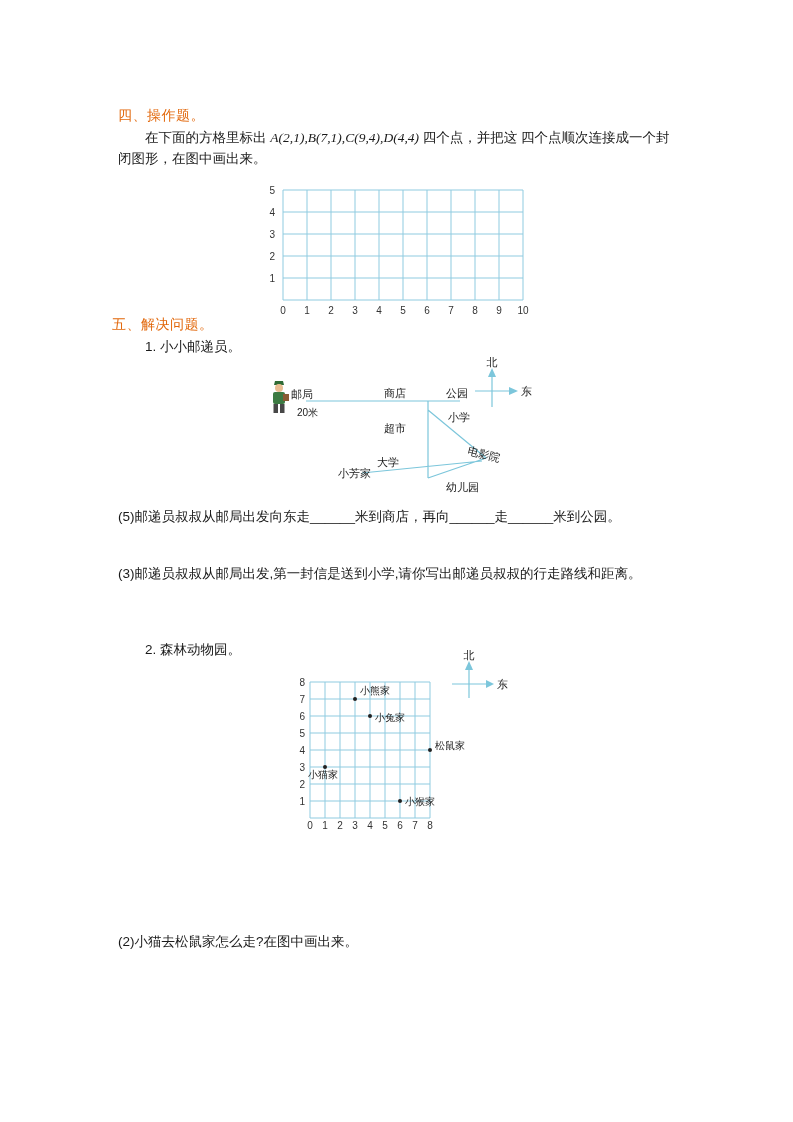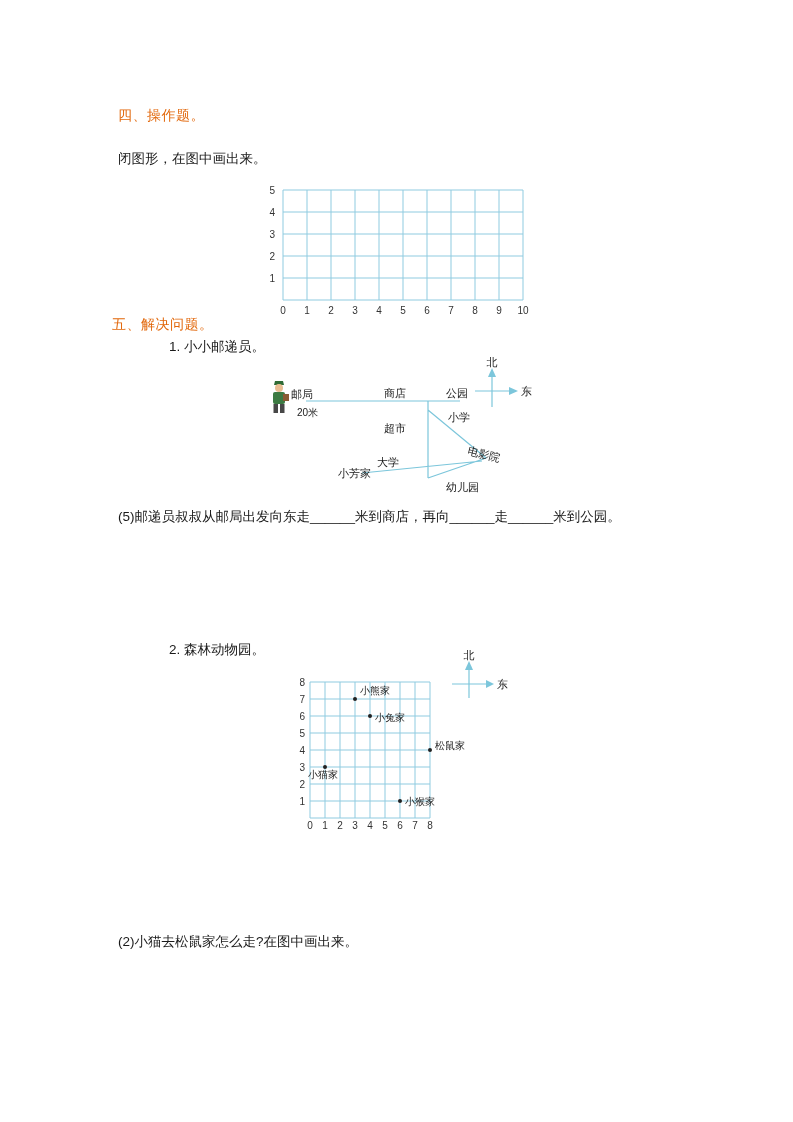--- a/index.html
+++ b/index.html
@@ -5,34 +5,35 @@
   * { margin:0; padding:0; box-sizing:border-box; }
   html,body { background:#ffffff; }
   .page {
     position:relative; width:793px; height:1122px; background:#ffffff;
     font-family:"Liberation Sans","DejaVu Sans",sans-serif;
     color:#1a1a1a; overflow:hidden;
   }
   .abs { position:absolute; }
   .heading { color:#e2680c; font-size:14px; font-weight:400; letter-spacing:0.5px; }
   .body-text { font-size:13.5px; line-height:1.4; white-space:nowrap; }
-  .sub-title { font-size:13.5px;margin-left:24px; }
+  .sub-title { font-size:13.5px; }
   .math { font-family:"Liberation Serif","DejaVu Serif",serif; font-style:italic; }
   svg { display:block; }
   svg text { font-family:"Liberation Sans","DejaVu Sans",sans-serif; font-size:11px; fill:#1a1a1a; }
   svg text.tick { font-size:10px; fill:#333333; }
   svg text.small { font-size:10px; }
 </style>
 </head>
 <body>
 
 <div class="page">
 
   <div class="abs heading" style="left:118px; top:107px">四、操作题。</div>
 
+  <div class="abs body-text" style="left:145px; top:129px"><span>在下面的方格里标出 </span><span class="math">A(2,1),B(7,1),C(9,4),D(4,4)</span><span> 四个点，并把这 四个点顺次连接成一个封</span></div>
 
   <div class="abs body-text" style="left:118px; top:150px">闭图形，在图中画出来。</div>
 
   <svg class="abs" style="left:255px; top:178px" width="290" height="142" viewBox="0 0 290 142">
     <path d="M28 12V122M52 12V122M76 12V122M100 12V122M124 12V122M148 12V122M172 12V122M196 12V122M220 12V122M244 12V122M268 12V122M28 12H268M28 34H268M28 56H268M28 78H268M28 100H268M28 122H268" fill="none" stroke="#8fcbe0" stroke-width="1"></path>
     <g>
       <text class="tick" x="20" y="16" text-anchor="end">5</text>
       <text class="tick" x="20" y="38" text-anchor="end">4</text>
       <text class="tick" x="20" y="60" text-anchor="end">3</text>
       <text class="tick" x="20" y="82" text-anchor="end">2</text>
@@ -88,20 +89,21 @@
       <line x1="237" y1="20" x2="237" y2="52" stroke="#7cc6db" stroke-width="1.2"></line>
       <polygon points="233,22 237,13 241,22" fill="#7cc6db"></polygon>
       <text x="237" y="11" text-anchor="middle">北</text>
       <line x1="220" y1="36" x2="254" y2="36" stroke="#7cc6db" stroke-width="1.2"></line>
       <polygon points="254,32 263,36 254,40" fill="#7cc6db"></polygon>
       <text x="266" y="40">东</text>
     </g>
   </svg>
 
   <div class="abs body-text" style="left:118px; top:508px">(5)邮递员叔叔从邮局出发向东走______米到商店，再向______走______米到公园。</div>
+  <div class="abs body-text" style="left:118px; top:565px">(3)邮递员叔叔从邮局出发,第一封信是送到小学,请你写出邮递员叔叔的行走路线和距离。</div>
 
   <div class="abs sub-title" style="left:145px; top:641px">2. 森林动物园。</div>
 
   <svg class="abs" style="left:295px; top:648px" width="220" height="190" viewBox="0 0 220 190">
     <path d="M15 34V170M30 34V170M45 34V170M60 34V170M75 34V170M90 34V170M105 34V170M120 34V170M135 34V170M15 34H135M15 51H135M15 68H135M15 85H135M15 102H135M15 119H135M15 136H135M15 153H135M15 170H135" fill="none" stroke="#8fcbe0" stroke-width="1"></path>
 
     <g>
       <text class="tick" x="10" y="38" text-anchor="end">8</text>
       <text class="tick" x="10" y="55" text-anchor="end">7</text>
       <text class="tick" x="10" y="72" text-anchor="end">6</text>

